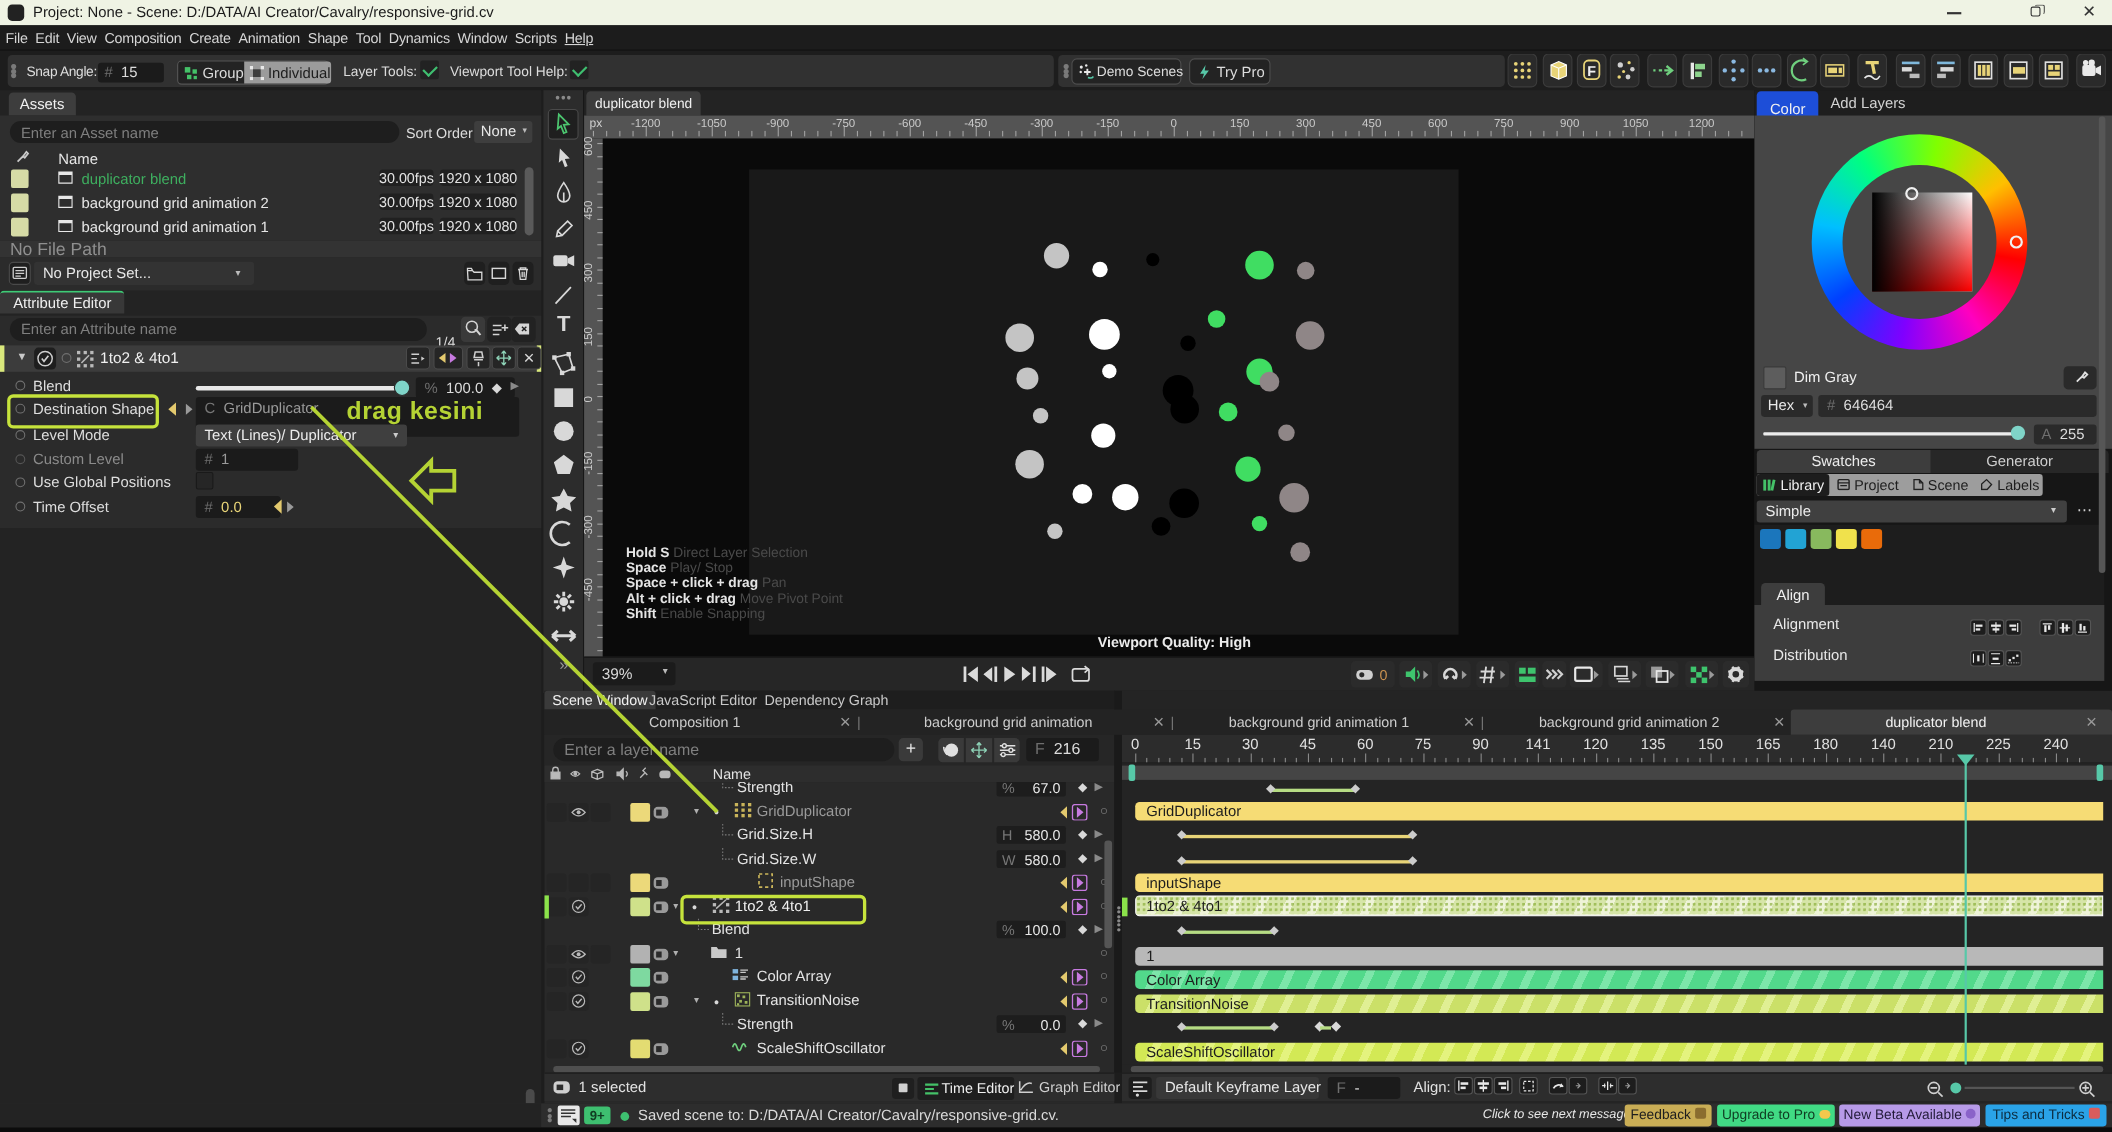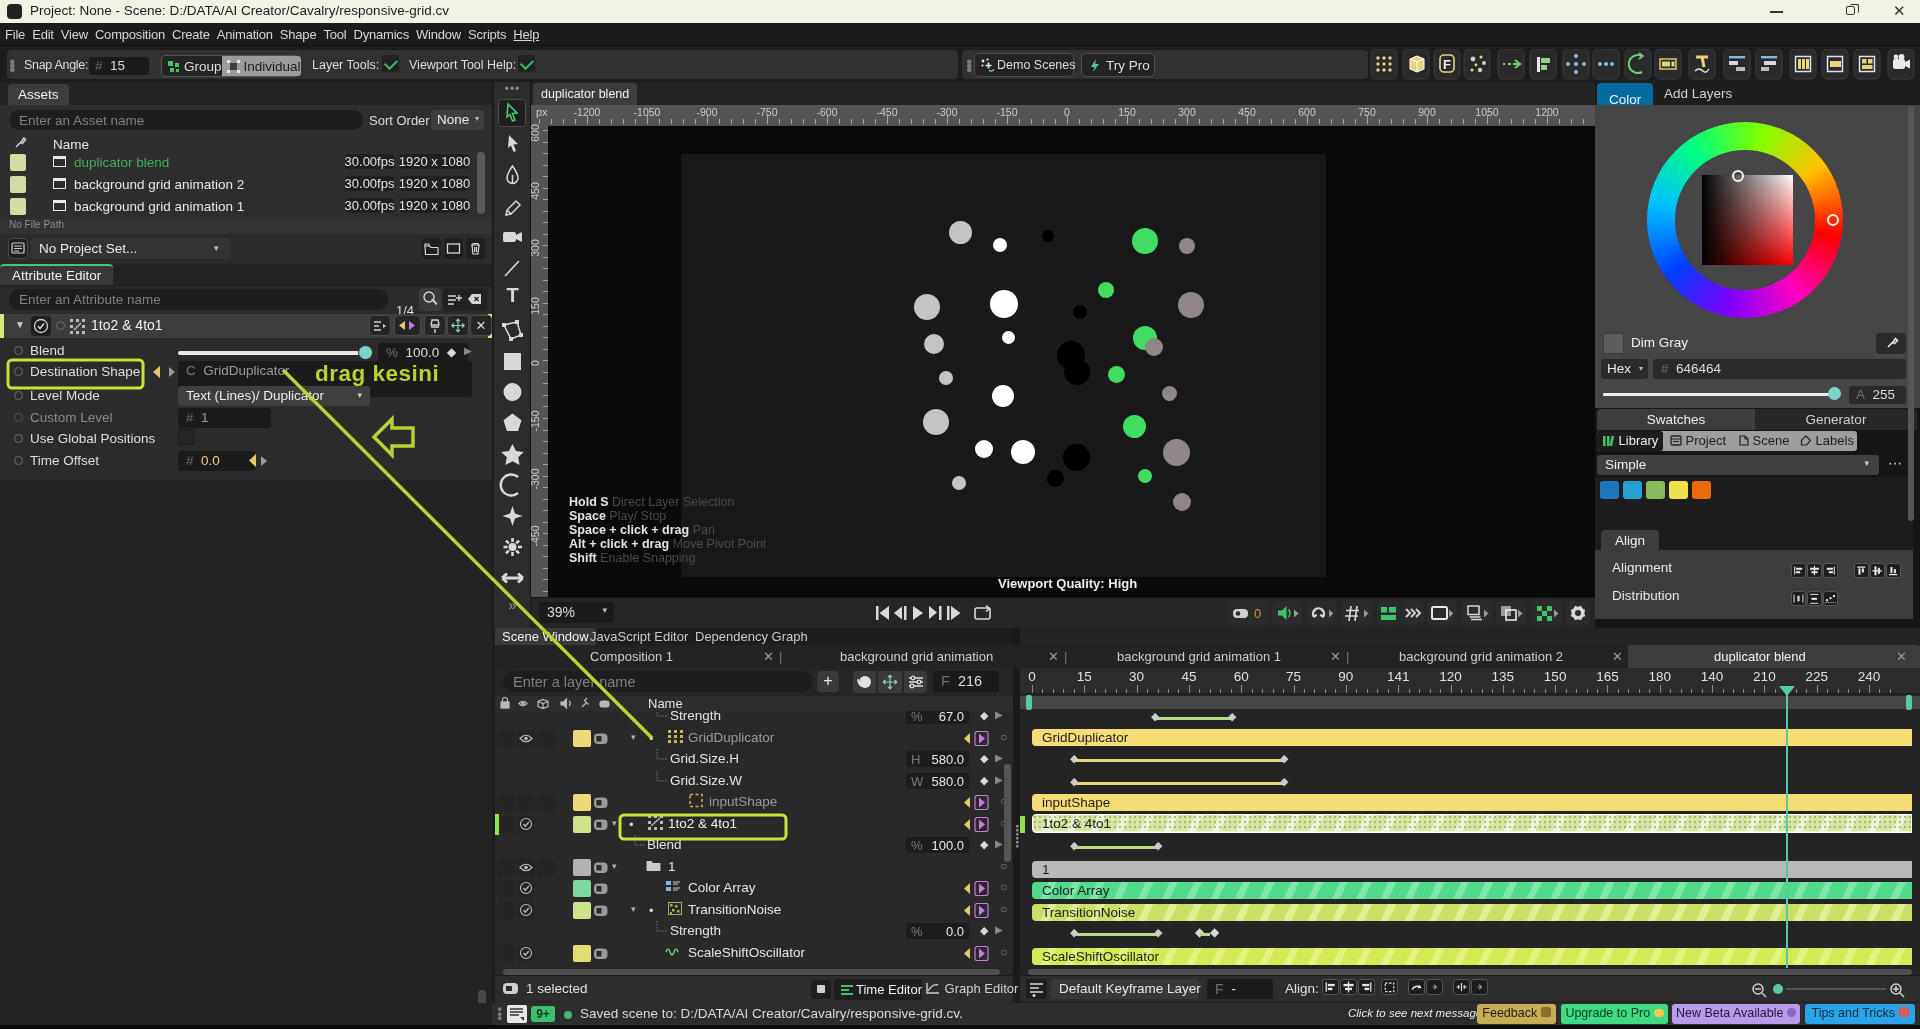--- a/index.html
+++ b/index.html
@@ -308,21 +308,21 @@
       <div class="abs" style="left:74px;top:72px;color:#e6e6e6;font-size:13.5px">background grid animation 2</div>
       <div class="abs" style="left:74px;top:94px;color:#e6e6e6;font-size:13.5px">background grid animation 1</div>
       <div class="pill abs" style="left:345px;top:49px;width:49px;height:15px;font-size:13px;justify-content:center;padding:0">30.00fps</div>
       <div class="pill abs" style="left:400px;top:49px;width:69px;height:15px;font-size:13px;justify-content:center;padding:0">1920 x 1080</div>
       <div class="pill abs" style="left:345px;top:71px;width:49px;height:15px;font-size:13px;justify-content:center;padding:0">30.00fps</div>
       <div class="pill abs" style="left:400px;top:71px;width:69px;height:15px;font-size:13px;justify-content:center;padding:0">1920 x 1080</div>
       <div class="pill abs" style="left:345px;top:93px;width:49px;height:15px;font-size:13px;justify-content:center;padding:0">30.00fps</div>
       <div class="pill abs" style="left:400px;top:93px;width:69px;height:15px;font-size:13px;justify-content:center;padding:0">1920 x 1080</div>
       <div class="abs" style="left:477px;top:47px;width:8px;height:62px;background:#5a5a5a;border-radius:4px"></div>
     </div>
-    <div class="abs" style="left:0;top:137px;width:492px;height:15px;background:#333333;color:#8f8f8f;font-size:10px;padding:0 0 0 9px">No File Path</div>
+    <div class="abs" style="left:0;top:137px;width:492px;height:15px;background:#333333;color:#8f8f8f;font-size:16px;padding:0 0 0 9px">No File Path</div>
     <div class="abs" style="left:0;top:152px;width:492px;height:30px;background:#2b2b2b">
       <div class="abs" style="left:8px;top:4px;width:20px;height:21px;background:#1f1f1f;border:1px solid #4a4a4a;border-radius:4px">
         <svg width="18" height="19">
             <rect x="3" y="4" width="12" height="10" rx="1" fill="none" stroke="#cfcfcf" stroke-width="1.2"></rect>
             <path d="M5 7 h8 M5 9.5 h8 M5 12 h5" stroke="#cfcfcf" stroke-width="1"></path>
           </svg>
       </div>
       <div class="abs" style="left:31px;top:4px;width:200px;height:21px;background:#333333;border-radius:3px;color:#e8e8e8;font-size:13.5px;padding:3px 8px 0">No Project Set... <span class="abs" style="left:183px;top:5px;font-size:9px;color:#bbb">▾</span></div>
       <div class="abs" style="left:422px;top:4px;width:19px;height:21px;background:#1f1f1f;border-radius:4px">
         <svg width="19" height="21">
@@ -814,21 +814,21 @@
                 <rect x="-9.7" y="-1.7" width="3.2" height="3.4"></rect>
                 <rect x="6.5" y="-1.7" width="3.2" height="3.4"></rect>
               </g>
             </g>
           </g>
       </svg>
     </div>
   </div>
   <div id="rightpanel" class="abs">
     <div class="abs" style="left:0;top:0;width:325px;height:23px;background:#1e1e1e">
-      <div class="ptab" style="left:2px;top:1px;height:22px;background:#0369a1;padding:16px 12px">Color</div>
+      <div class="ptab" style="left:2px;top:1px;height:22px;background:#1d4ed8;padding:16px 12px">Color</div>
       <div class="abs" style="left:69px;top:4px;color:#d2d2d2;font-size:13.5px">Add Layers</div>
     </div>
     <div class="abs" style="left:0;top:23px;width:325px;height:303px;background:#464646">
       <div class="abs" style="left:52px;top:17px;width:196px;height:196px;border-radius:50%;
         background:conic-gradient(from 10deg, #80ff00,#ffbf00,#ff0000,#ff00bf,#8000ff,#0040ff,#00bfff,#00ff80,#80ff00);"></div>
       <div class="abs" style="left:80px;top:45px;width:140px;height:140px;border-radius:50%;background:#464646"></div>
       <div class="abs" style="left:107px;top:70px;width:91px;height:90px;background:linear-gradient(to right,#000,#fff)"></div>
       <div class="abs" style="left:107px;top:70px;width:91px;height:90px;background:linear-gradient(to bottom,#fff,#f00);mix-blend-mode:multiply"></div>
       <div class="abs" style="left:137px;top:65px;width:12px;height:12px;border:2px solid #f0f0f0;border-radius:50%"></div>
       <div class="abs" style="left:232px;top:109px;width:12px;height:12px;border:2px solid #f0f0f0;border-radius:50%"></div>

